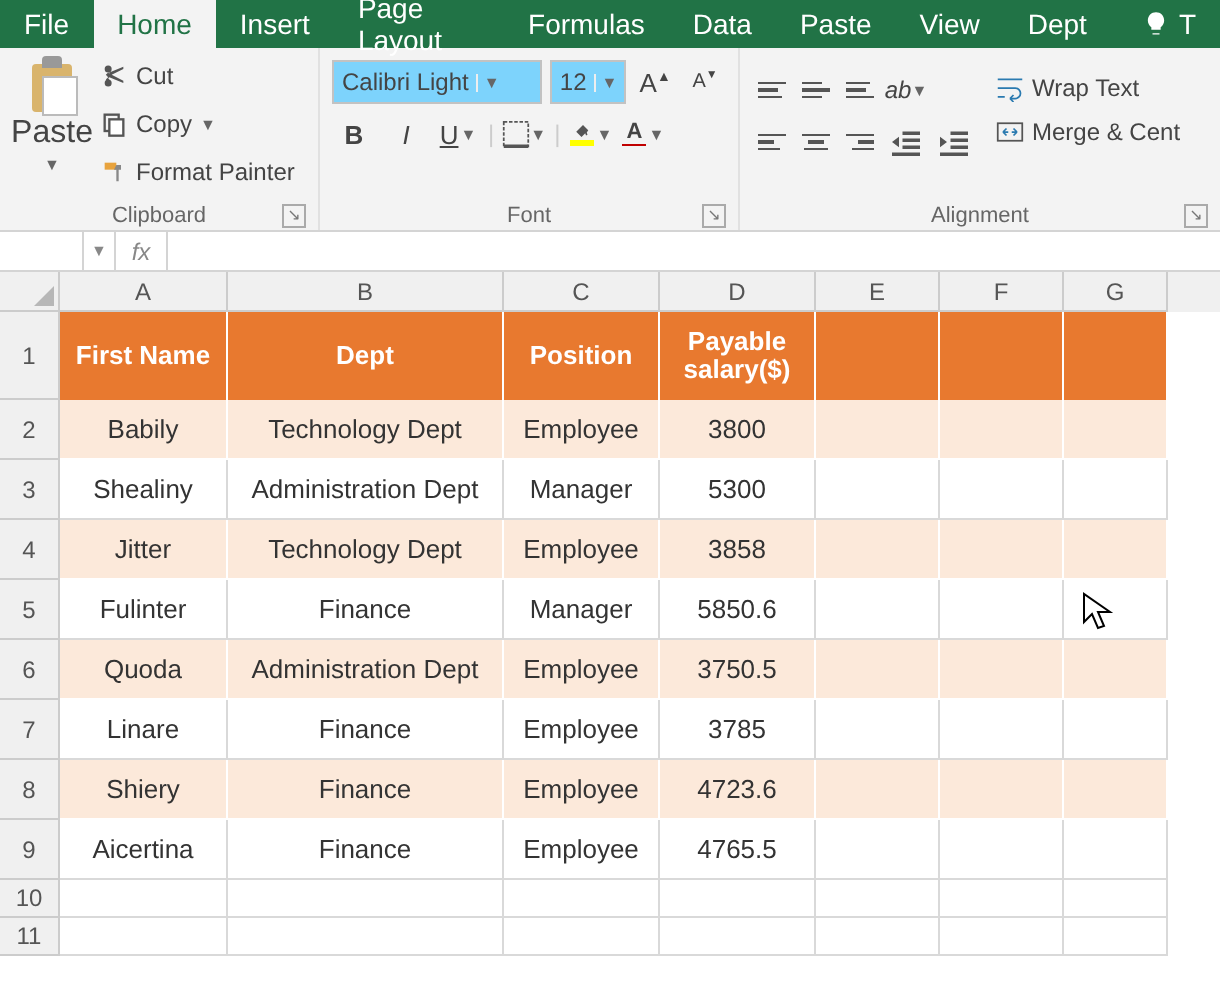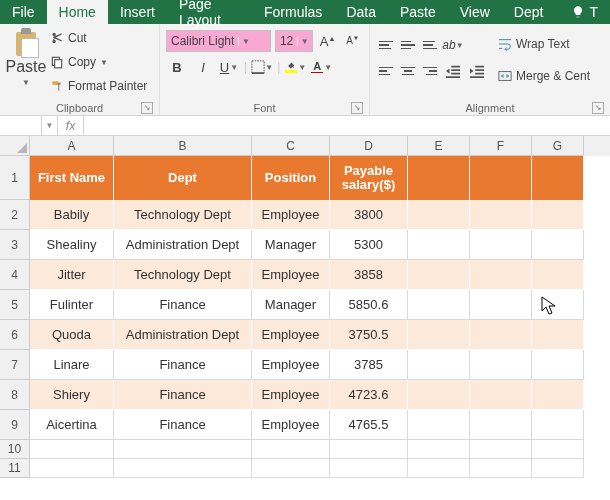--- a/index.html
+++ b/index.html
@@ -25,35 +25,35 @@
   .paste-icon .board { position: absolute; left: 3px; top: 4px; width: 20px; height: 24px; background: #d9b46c; border-radius: 2px; }
   .paste-icon .clip  { position: absolute; left: 8px; top: 0; width: 10px; height: 6px; background: #999; border-radius: 2px 2px 0 0; }
   .paste-icon .sheet { position: absolute; left: 8px; top: 10px; width: 18px; height: 20px; background: #fff; border: 1px solid #bbb; }
   .paste-label { font-size: 16px; }
   .clip-col { display: flex; flex-direction: column; gap: 4px; padding-top: 2px; }
   .clip-item { display: flex; align-items: center; gap: 4px; font-size: 12px; height: 20px; }
 
   
   .font-body { gap: 4px; padding-top: 4px; }
   .font-row { display: flex; align-items: center; gap: 4px; height: 22px; }
-  .combo { display: flex; border: 1px solid #c2c2c2; background: #f9a8d4; height: 22px; align-items: center; }
+  .combo { display: flex; border: 1px solid #c2c2c2; background: #7dd3fc; height: 22px; align-items: center; }
   .combo .txt { padding: 0 4px; font-size: 12px; }
   .combo .dd  { width: 14px; text-align: center; color: #666; font-size: 8px; border-left: 1px solid #eee; }
   .font-btn { width: 22px; height: 22px; display: flex; align-items: center; justify-content: center; font-size: 13px; }
   .border-btn, .fill-btn, .fontcolor-btn { display:flex; align-items:center; }
   .under-stripe { width: 14px; height: 12px; display:flex; flex-direction:column; align-items:center; justify-content:flex-end; }
   .under-stripe .letter { font-size: 11px; line-height: 11px; font-weight: bold; }
   .under-stripe .bar { width: 12px; height: 3px; }
 
   
   .align-body { gap: 4px; padding-top: 4px; }
   .align-row { display: flex; align-items: center; gap: 2px; height: 22px; }
   .align-btn { width: 20px; height: 20px; display:flex; flex-direction:column; justify-content:center; gap:2px; padding:3px; }
   .align-btn span { height: 1.5px; background: #555; display:block; }
-  .wrap-merge { display:flex; flex-direction:column; gap:12px; margin-left:6px; }
+  .wrap-merge { display:flex; flex-direction:column; gap:2px; margin-left:6px; }
   .wm-item { display:flex; align-items:center; gap:4px; font-size:12px; height:20px; }
 
   
   .formula-bar { display: flex; height: 20px; border-bottom: 1px solid #d4d4d4; background:#fff; }
   .name-box { width: 42px; border-right: 1px solid #d4d4d4; font-size: 12px; padding-left:4px; display:flex; align-items:center; }
   .fx { width: 26px; border-right:1px solid #d4d4d4; text-align:center; font-style: italic; color:#888; display:flex; align-items:center; justify-content:center; font-size:12px; }
   .formula-input { flex:1; padding-left:4px; display:flex; align-items:center; }
   .fb-dd { width:16px; text-align:center; color:#888; font-size:8px; border-right:1px solid #d4d4d4; display:flex; align-items:center; justify-content:center;}
 
   

